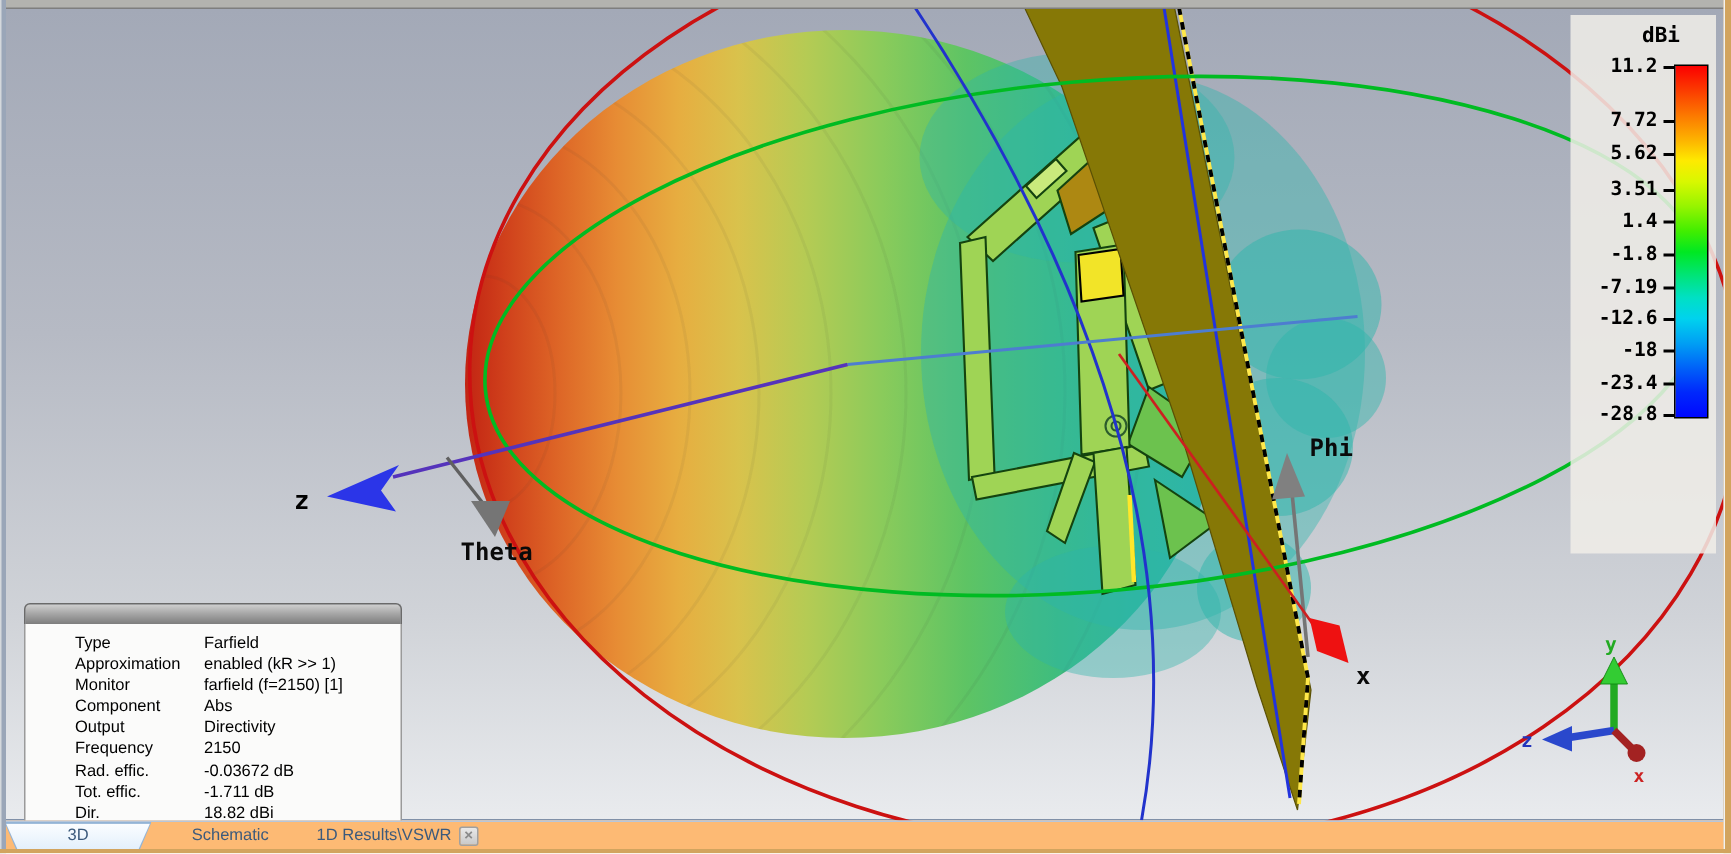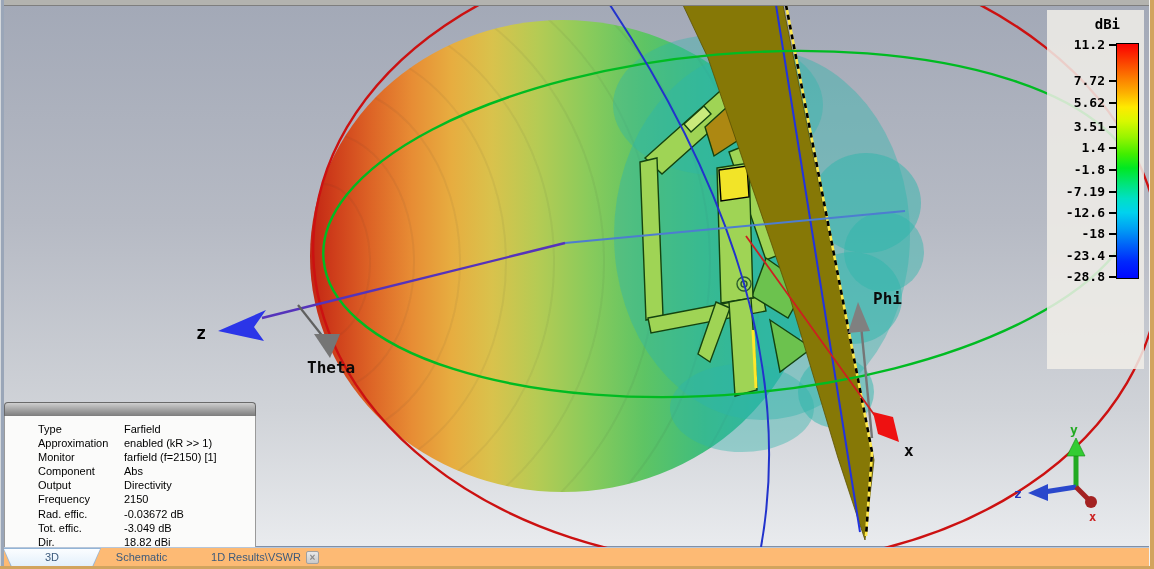--- a/index.html
+++ b/index.html
@@ -30,42 +30,42 @@
   #legend .tick-label{position:absolute;left:0;width:58px;text-align:right;
       font-size:13px;line-height:16px;}
   #legend .tick-mark{position:absolute;left:62px;width:7px;height:2px;background:#000;}
   #legend .bar{position:absolute;left:69px;top:33px;width:21px;height:234px;
       border:1px solid #000;
       background:linear-gradient(180deg,#fb0000 0%,#fb3c00 7%,#fc7800 14%,#fdb200 21%,
         #feea00 27%,#d8f800 33%,#96f400 40%,#42ee00 47%,#00e822 53%,#00e47c 60%,
         #00e0c4 66%,#00d2ee 72%,#009ff4 79%,#0062f8 86%,#0028fc 93%,#0008ff 100%);}
 
   
-  #infobox{position:absolute;left:4px;top:402px;width:252px;height:143px;z-index:3;}
+  #infobox{position:absolute;left:16px;top:402px;width:252px;height:143px;z-index:3;}
   #infobox .head{height:13px;border:1px solid #6a6a6a;border-bottom:none;
       border-radius:4px 4px 0 0;
       background:linear-gradient(180deg,#cfcfcf 0%,#a8a8a8 45%,#7d7d7d 100%);}
   #infobox .body{height:127px;background:#fbfbfa;border:1px solid #9a9a9a;border-top:none;
       padding-top:6px;box-sizing:content-box;}
   #infobox .row{display:flex;height:14.1px;font-size:11px;color:#000;line-height:14px;}
   #infobox .row .lbl{width:86px;margin-left:33px;}
   #infobox .row .val{flex:1;}
 
   
   #tabbar{position:absolute;left:3px;top:547px;width:1147px;height:19px;
       background:#fdba74;border-top:1px solid #b7c6d9;z-index:5;
       font-size:11px;color:#3c5a7c;}
   .tab-active-border{position:absolute;left:0;top:0;width:98px;height:19px;
       background:#93b4d6;clip-path:polygon(0 0,98px 0,90px 19px,8px 19px);}
   .tab-active-fill{position:absolute;left:1px;top:1px;width:96px;height:18px;
       background:linear-gradient(180deg,#fbfdff 0%,#e2effb 100%);
       clip-path:polygon(0 0,96px 0,88px 18px,8px 18px);}
   .tab-label{position:absolute;top:3px;text-align:center;}
   #tab-3d-label{left:0;width:98px;}
-  #tab-schematic{left:91px;width:95px;}
+  #tab-schematic{left:103px;width:95px;}
   #tab-1d{left:203px;width:100px;}
   #tab-close{position:absolute;left:303px;top:3px;width:13px;height:13px;
       background:linear-gradient(180deg,#e8e8e8,#c9c9c9);border:1px solid #a0a0a0;
       border-radius:2px;color:#8a8a8a;font-size:10px;font-weight:bold;
       line-height:12px;text-align:center;box-sizing:border-box;}
 
   text{font-family:"DejaVu Sans Mono",monospace;}
 </style>
 </head>
 <body>
@@ -240,21 +240,21 @@
       <div class="row">
           <span class="lbl">Frequency</span>
           <span class="val">2150</span>
         </div>
       <div class="row">
           <span class="lbl">Rad. effic.</span>
           <span class="val">-0.03672 dB</span>
         </div>
       <div class="row">
           <span class="lbl">Tot. effic.</span>
-          <span class="val">-3.049 dB</span>
+          <span class="val">-1.711 dB</span>
         </div>
       <div class="row">
           <span class="lbl">Dir.</span>
           <span class="val">18.82 dBi</span>
         </div>
     </div>
   </div>
 
   <div id="tabbar">
     <div class="tab-active-border"></div>

